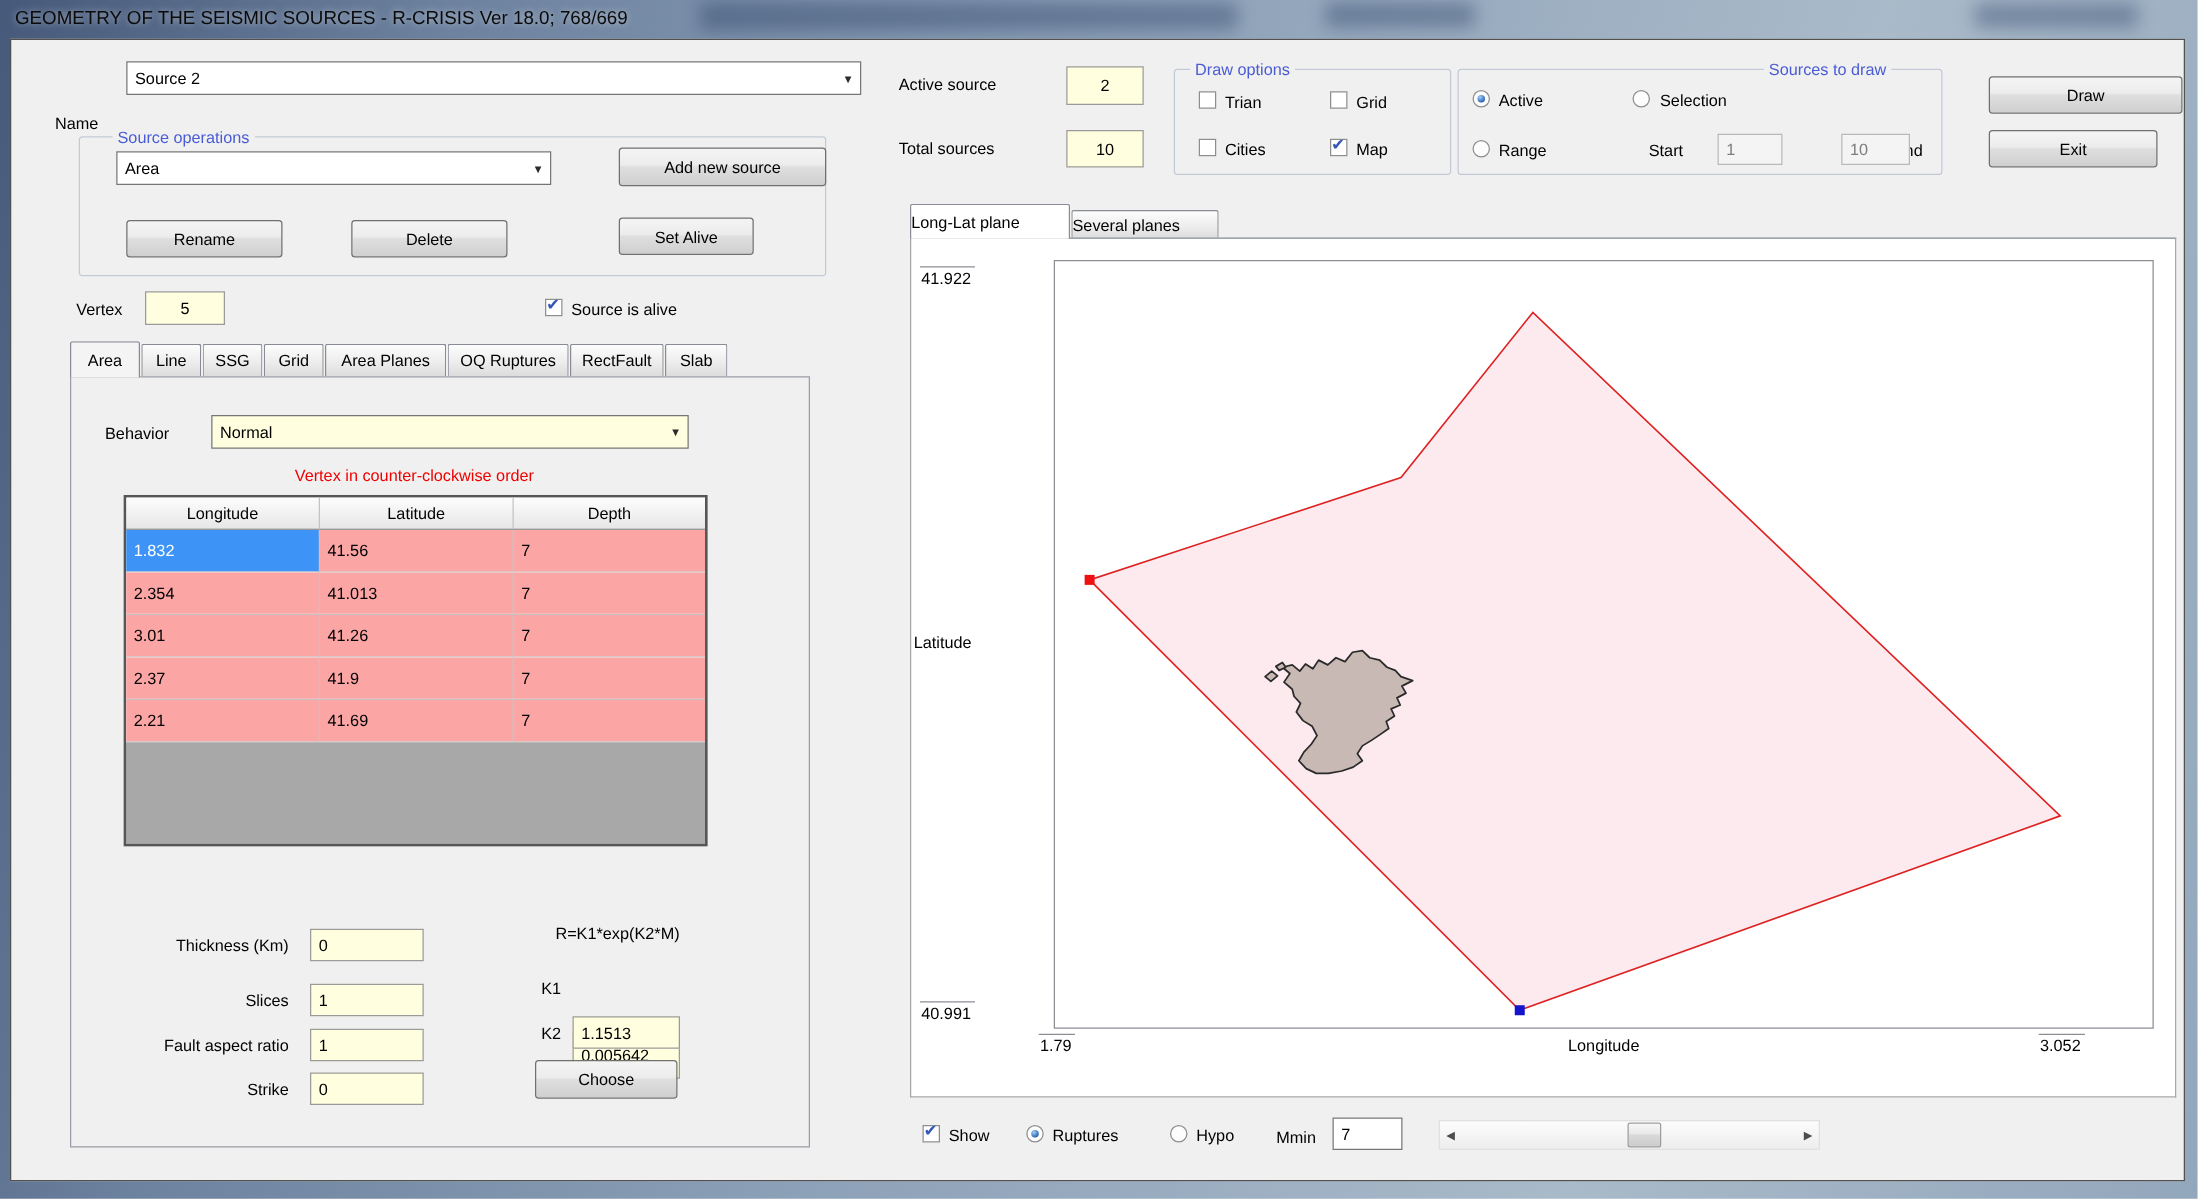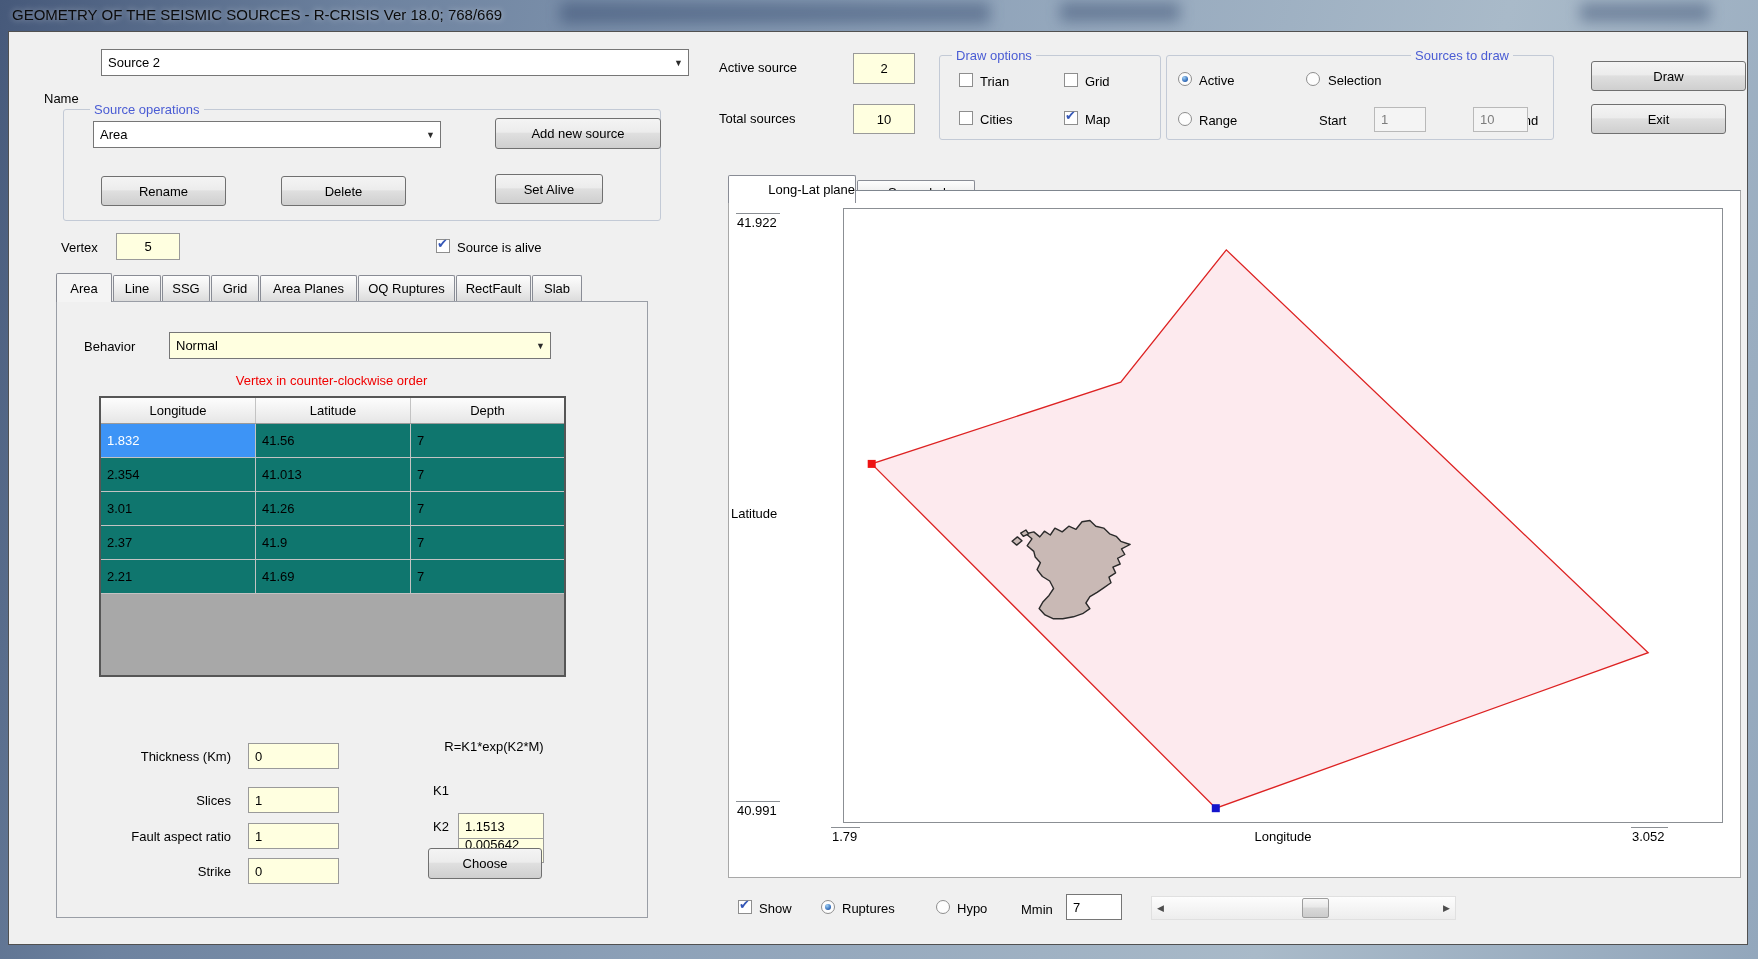--- a/index.html
+++ b/index.html
@@ -50,31 +50,31 @@
     background:linear-gradient(#fdfdfd,#ebebeb 60%,#dcdcdc); display:flex; align-items:center; justify-content:center;
     border-top-left-radius:2px; border-top-right-radius:2px; }
   .tab.active { height:29px; top:-2px; background:#f4f4f4; z-index:5; }
   .panel { position:absolute; border:1px solid #9a9ea6; background:#f0f0f0; }
 
   
   .vtable { position:absolute; border:2px solid #565656; background:#a8a8a8; display:flex; flex-direction:column; }
   .vtable .hrow { display:flex; height:26px; background:linear-gradient(#fdfdfd,#e6e6e6); border-bottom:1px solid #9a9a9a; }
   .vtable .hcell { display:flex; align-items:center; justify-content:center; border-right:1px solid #c3c3c3; }
   .vtable .drow { display:flex; height:34px; background:#fff; border-bottom:1px solid #c3c3c3; }
-  .vtable .dcell { display:flex; align-items:center; padding-left:6px; border-right:1px solid #c3c3c3; background:#0f766e; }
+  .vtable .dcell { display:flex; align-items:center; padding-left:6px; border-right:1px solid #c3c3c3; background:#fca5a5; }
   .vtable .dcell.sel { background:#3d94f6; color:#fff; }
   .vtable .filler { flex:1; background:#a8a8a8; }
   .c1 { width:155px; } .c2 { width:155px; } .c3 { width:153px; border-right:none !important; }
 
   .rlabel { position:absolute; text-align:right; }
   .red-note { position:absolute; color:#f00000; text-align:center; }
 
   
-  .rtab { position:absolute; border:1px solid #898c95; border-bottom:none; display:flex; align-items:center; justify-content:flex-end;
-    border-top-left-radius:2px; border-top-right-radius:2px; background:linear-gradient(#fdfdfd,#ebebeb 60%,#dcdcdc);margin-top:12px; }
+  .rtab { position:absolute; border:1px solid #898c95; border-bottom:none; display:flex; align-items:center; justify-content:flex-start;
+    border-top-left-radius:2px; border-top-right-radius:2px; background:linear-gradient(#fdfdfd,#ebebeb 60%,#dcdcdc); }
   .rtab.active { background:#fff; z-index:5; }
   .chart-panel { position:absolute; background:#fff; border:1px solid #a8a8a8; border-top:1px solid #7f868f; }
   .plot-box { position:absolute; background:#fff; border:1px solid #8b8f94; }
   .axis-val { position:absolute; border-top:1px solid #8b8f94; padding:1px 3px 0 1px; background:#fff; white-space:nowrap; }
   .axis-name { position:absolute; white-space:nowrap; }
 
   
   .hscroll { position:absolute; border:1px solid #e0e0e0; background:linear-gradient(#fdfdfd,#ededed); }
   .hscroll .arr { position:absolute; top:0; width:17px; height:100%; display:flex; align-items:center; justify-content:center;
     color:#4d4d4d; font-size:9px; }

